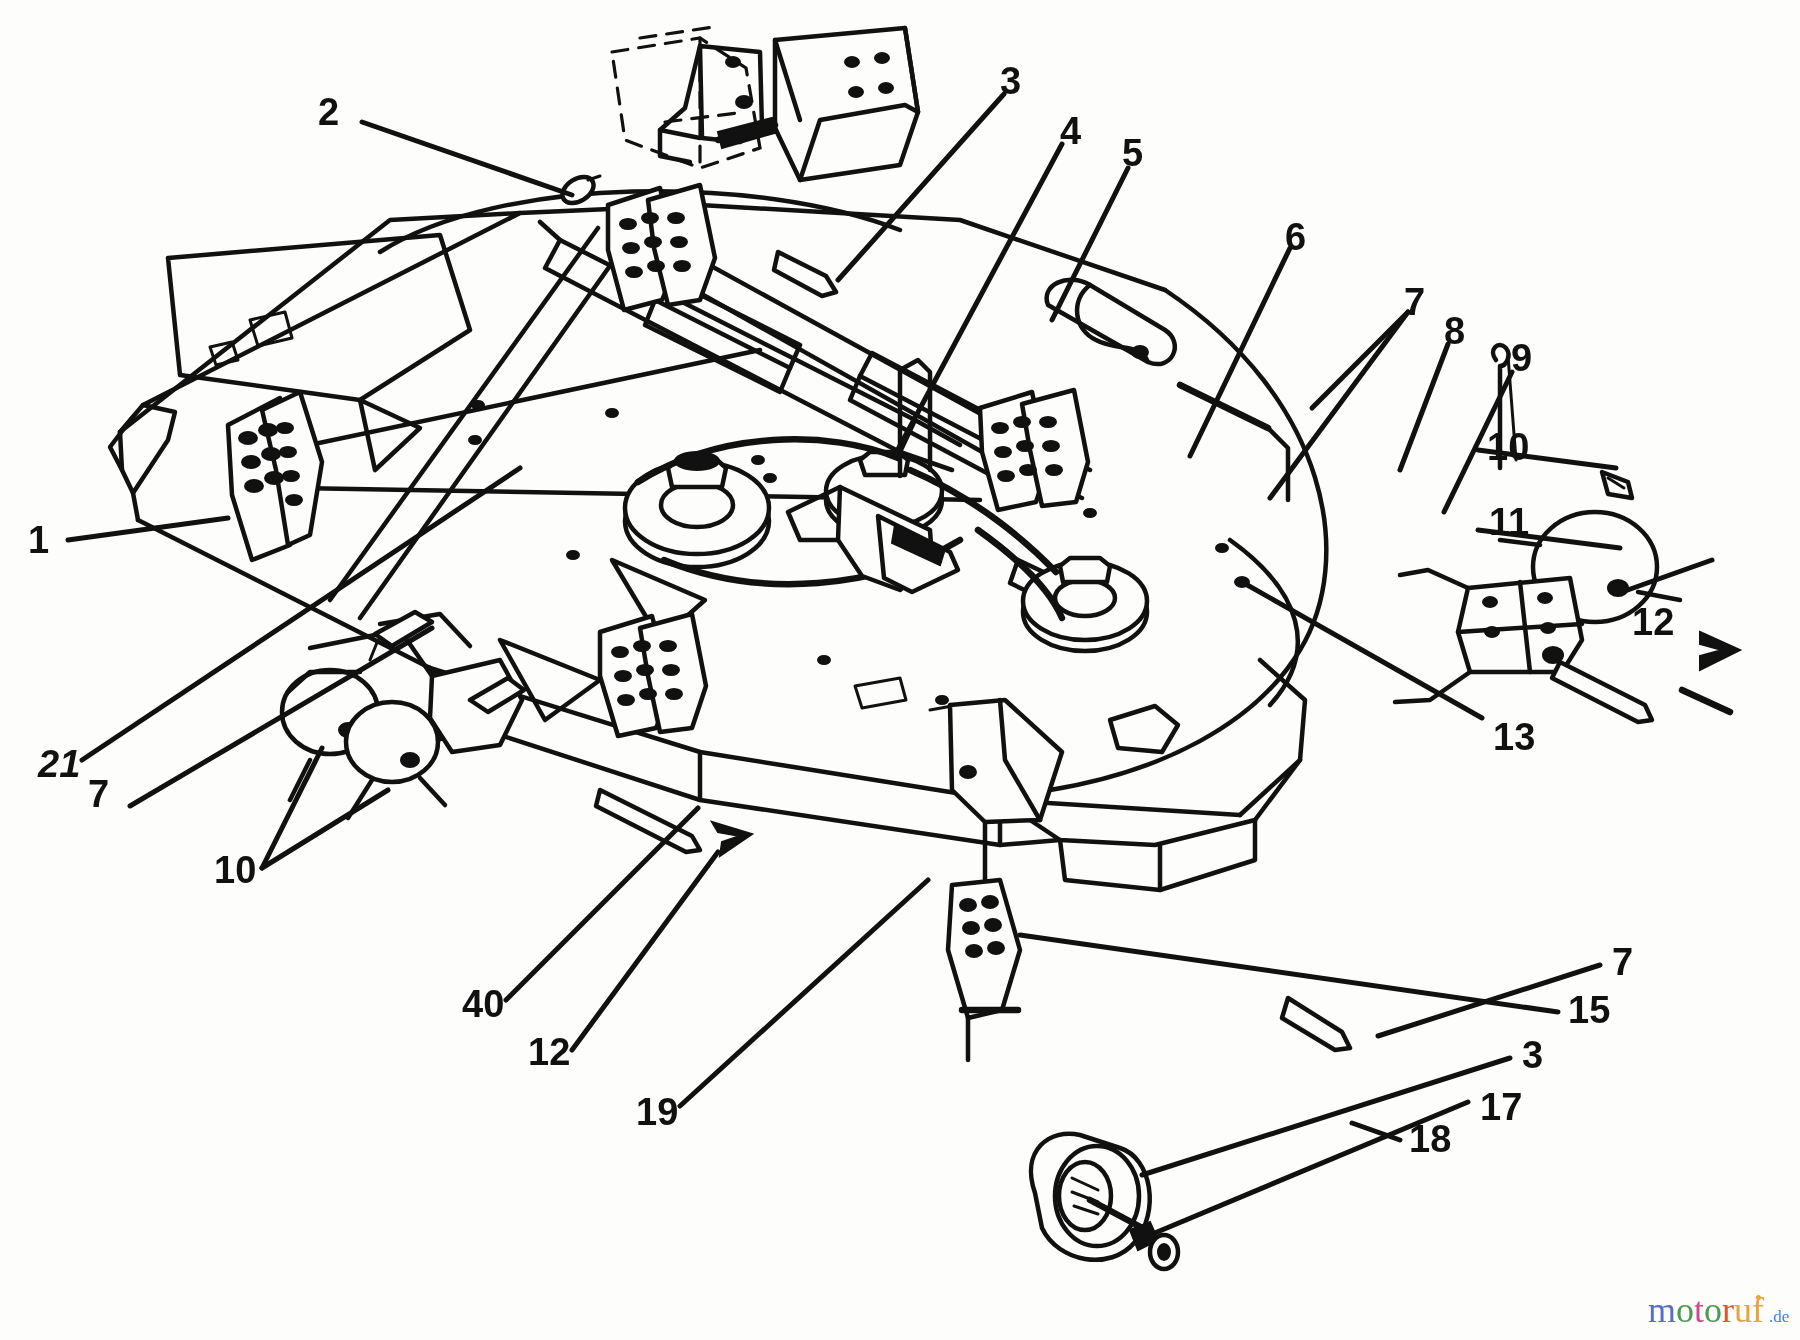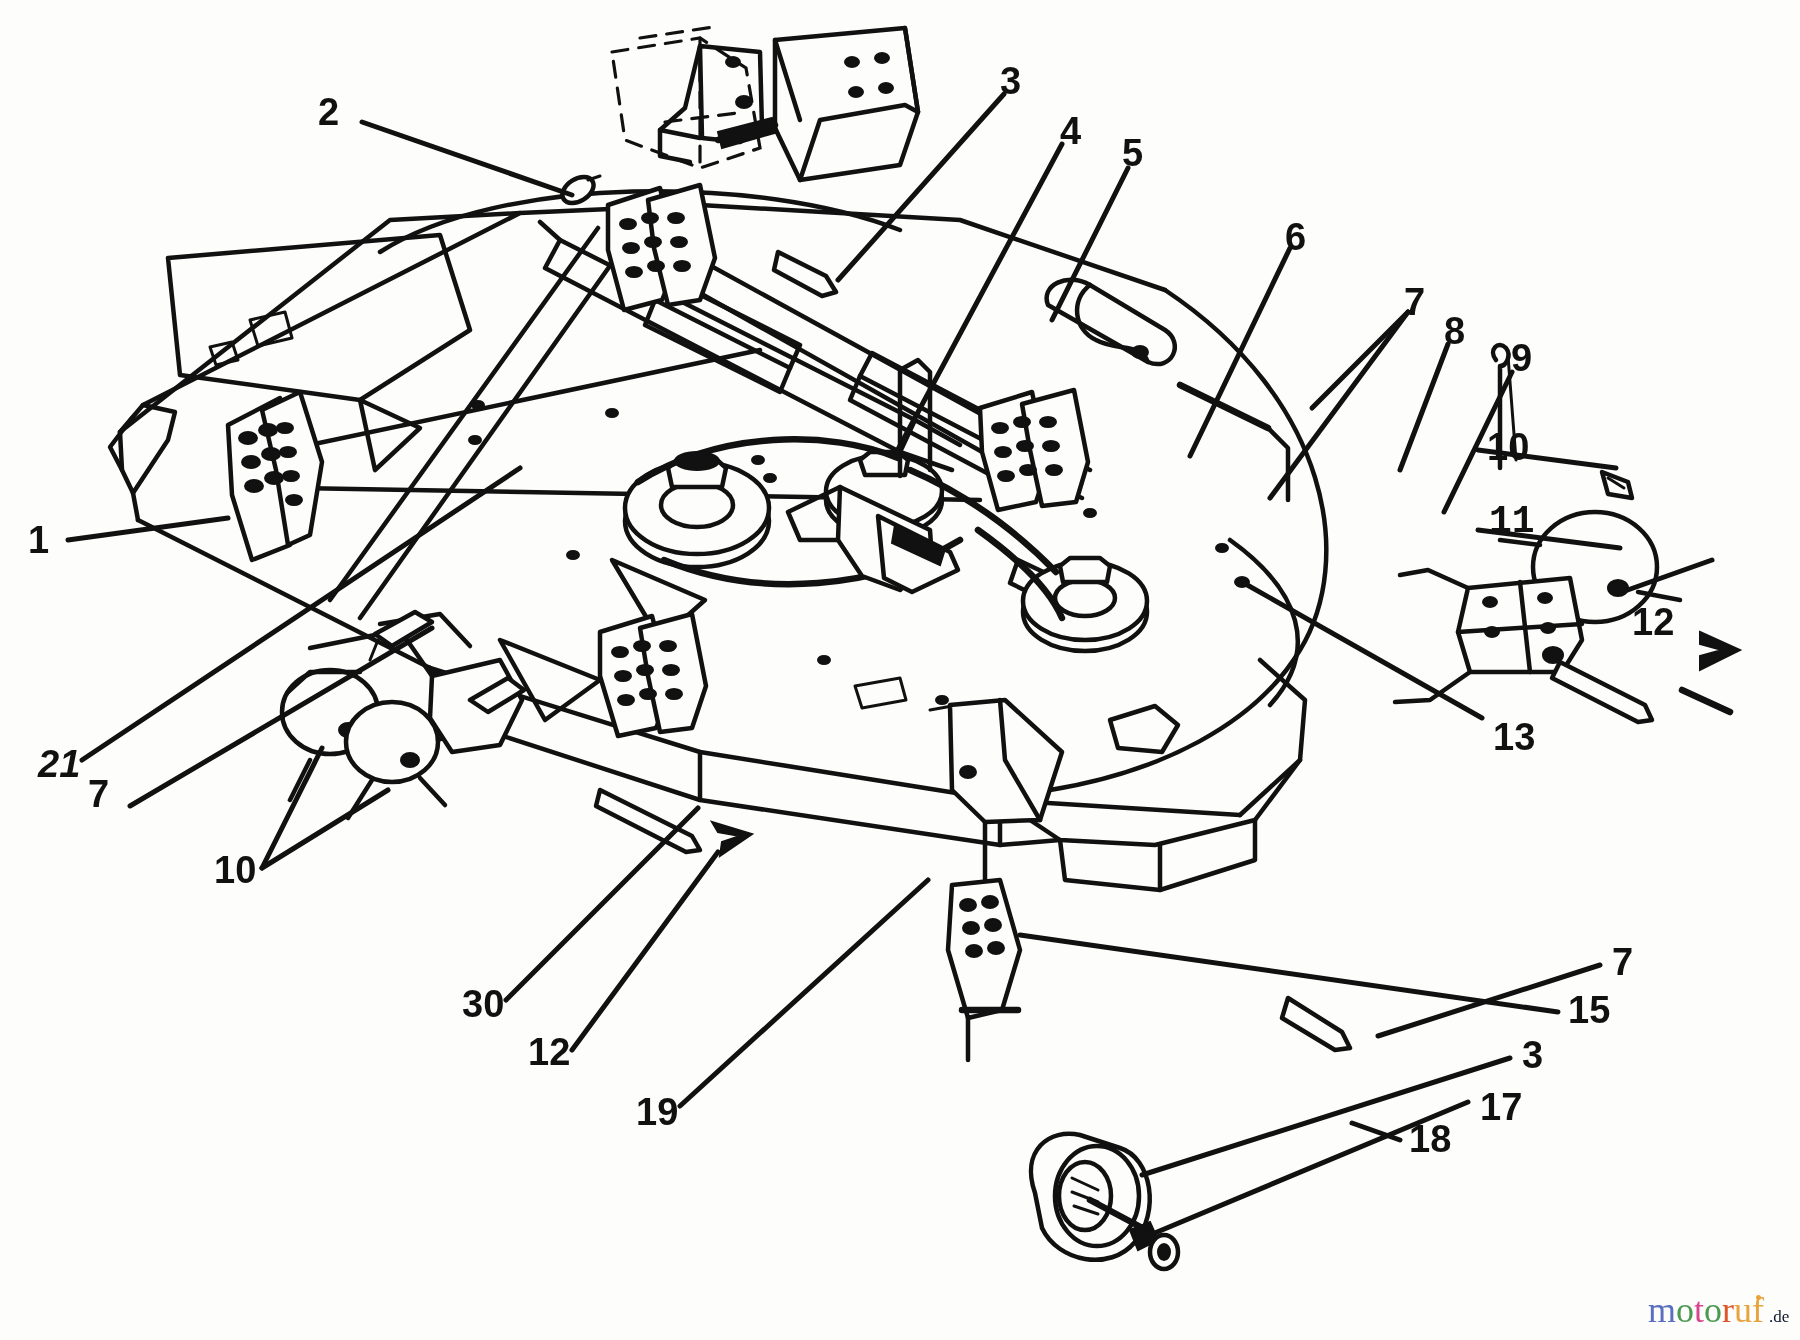--- a/index.html
+++ b/index.html
@@ -40,21 +40,21 @@
     top: 1292px;
     font-family: "Liberation Serif", serif;
     font-size: 36px;
     line-height: 36px;
     letter-spacing: 0px;
     white-space: nowrap;
   }
   #watermark .wm-l { font-weight: 400; }
   #watermark .wm-de {
     font-size: 17px;
-    color: #0f172a;
+    color: #3b82f6;
     vertical-align: baseline;
   }
   .wm-dot {
     display: inline-block;
     width: 5px; height: 5px;
     border-radius: 50%;
     background: #e8a33d;
     position: relative;
     top: -22px;
     left: -8px;
@@ -435,31 +435,31 @@
   <div class="callout" style="left:28px;  top:521px;">1</div>
   <div class="callout" style="left:318px; top:93px;">2</div>
   <div class="callout" style="left:1000px;top:62px;">3</div>
   <div class="callout" style="left:1060px;top:112px;">4</div>
   <div class="callout" style="left:1122px;top:134px;">5</div>
   <div class="callout" style="left:1285px;top:218px;">6</div>
   <div class="callout" style="left:1404px;top:283px;">7</div>
   <div class="callout" style="left:1444px;top:312px;">8</div>
   <div class="callout" style="left:1511px;top:339px;">9</div>
   <div class="callout" style="left:1487px;top:428px;">10</div>
-  <div class="callout" style="left:1489px;top:503px;font-family:Liberation Mono, monospace;">11</div>
+  <div class="callout" style="left:1489px;top:503px;">11</div>
   <div class="callout" style="left:1632px;top:603px;">12</div>
   <div class="callout" style="left:1493px;top:718px;text-align:center;">13</div>
   <div class="callout" style="left:1612px;top:943px;">7</div>
   <div class="callout" style="left:1568px;top:991px;">15</div>
   <div class="callout" style="left:1522px;top:1036px;">3</div>
   <div class="callout" style="left:1480px;top:1088px;">17</div>
   <div class="callout" style="left:1409px;top:1120px;">18</div>
   <div class="callout" style="left:636px; top:1093px;">19</div>
   <div class="callout" style="left:528px; top:1033px;">12</div>
-  <div class="callout" style="left:462px; top:985px;">30</div>
+  <div class="callout" style="left:462px; top:985px;">40</div>
   <div class="callout" style="left:214px; top:851px;">10</div>
   <div class="callout" style="left:88px;  top:775px;">7</div>
   <div class="callout" style="left:38px;  top:745px;font-style:italic;">21</div>
 
   <div id="watermark">
     <span class="wm-l" style="color:#5a6fc0">m</span><span class="wm-l" style="color:#4c9a52">o</span><span class="wm-l" style="color:#d6458f">t</span><span class="wm-l" style="color:#4c9a52">o</span><span class="wm-l" style="color:#e0562a">r</span><span class="wm-l" style="color:#e8a33d">u</span><span class="wm-l" style="color:#e8a33d">f</span><span class="wm-dot"></span><span class="wm-de">.de</span>
   </div>
 
 </div>
 

